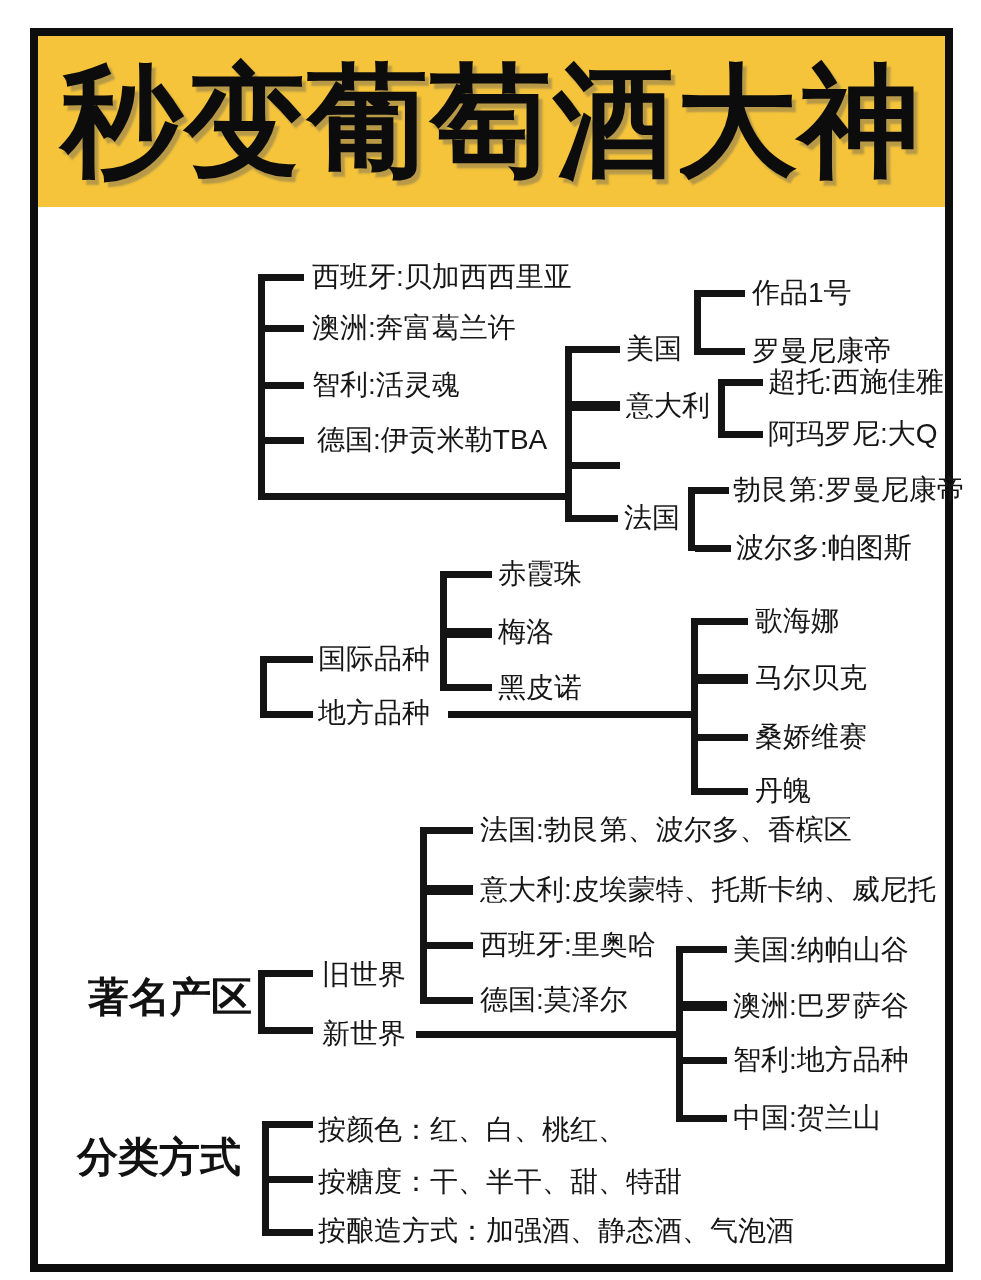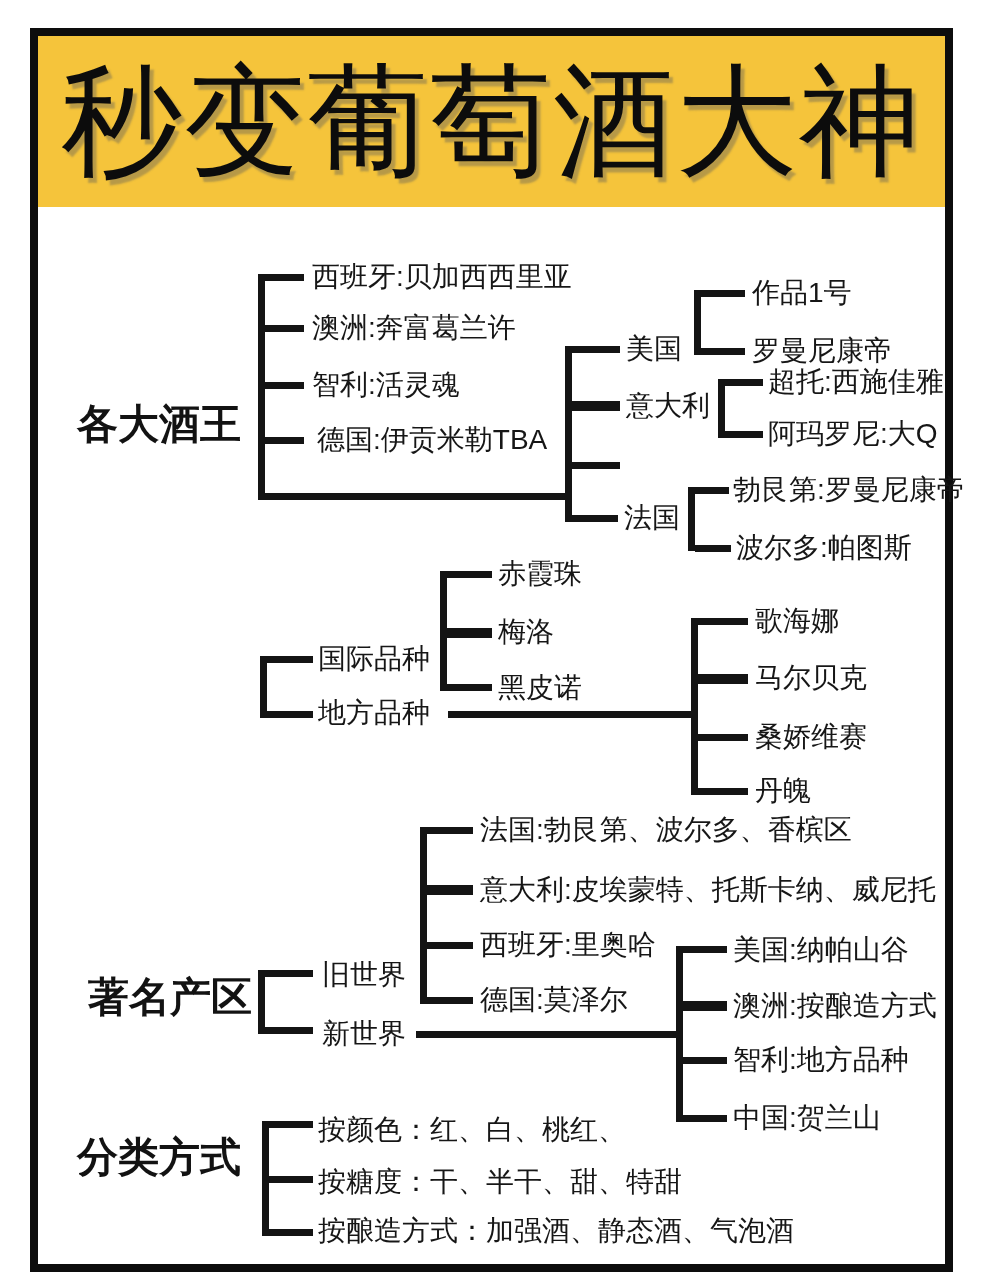--- a/index.html
+++ b/index.html
@@ -9,21 +9,21 @@
   }
   .frame{
     position:absolute;left:30px;top:28px;width:923px;height:1244px;
     border:8px solid #0d0d0d;box-sizing:border-box;background:#ffffff;
   }
   .banner{
     position:absolute;left:38px;top:36px;width:907px;height:171px;
     display:flex;align-items:center;justify-content:center;
   }
   .title{
-    font-size:121px;font-weight:400;letter-spacing:2px;color:#0c0c0c;
+    font-size:121px;font-weight:700;letter-spacing:2px;color:#0c0c0c;
     white-space:nowrap;line-height:1;
     text-shadow:4px 5px 2px rgba(90,90,90,0.40);
   }
   .sec{
     position:absolute;transform:translateY(-50%);font-size:41px;font-weight:700;
     white-space:nowrap;line-height:1;color:#121212;
   }
   .node{
     position:absolute;transform:translateY(-50%);font-size:28px;font-weight:500;
     white-space:nowrap;line-height:1;color:#161616;
@@ -35,21 +35,20 @@
 </head>
 <body>
 
 <div class="canvas">
   <div class="frame"></div>
 
   <div class="banner" id="banner" style="background: rgb(245, 196, 59);">
     <div class="title">秒变葡萄酒大神</div>
   </div>
 
-  <div class="sec" style="left:77px;top:424px">各大酒王</div>
 
   <i class="v" style="left:258px;top:274px;height:226px"></i>
   <i class="h" style="left:258px;top:274px;width:46px"></i>
   <i class="h" style="left:258px;top:325px;width:46px"></i>
   <i class="h" style="left:258px;top:382px;width:46px"></i>
   <i class="h" style="left:258px;top:437px;width:46px"></i>
   <i class="h" style="left:258px;top:493px;width:314px"></i>
 
   <div class="node" style="left:312px;top:277px">西班牙:贝加西西里亚</div>
   <div class="node" style="left:312px;top:328px">澳洲:奔富葛兰许</div>
@@ -130,21 +129,21 @@
   <div class="node" style="left:480px;top:945px">西班牙:里奥哈</div>
   <div class="node" style="left:480px;top:1000px">德国:莫泽尔</div>
 
   <i class="h" style="left:416px;top:1031px;width:264px"></i>
   <i class="v" style="left:676px;top:946px;height:176px"></i>
   <i class="h" style="left:683px;top:946px;width:44px"></i>
   <i class="h t10" style="left:683px;top:1001px;width:44px"></i>
   <i class="h" style="left:683px;top:1057px;width:44px"></i>
   <i class="h" style="left:683px;top:1115px;width:44px"></i>
   <div class="node" style="left:733px;top:950px">美国:纳帕山谷</div>
-  <div class="node" style="left:733px;top:1006px">澳洲:按酿造方式</div>
+  <div class="node" style="left:733px;top:1006px">澳洲:巴罗萨谷</div>
   <div class="node" style="left:733px;top:1060px">智利:地方品种</div>
   <div class="node" style="left:733px;top:1118px">中国:贺兰山</div>
 
   <div class="sec" style="left:77px;top:1157px">分类方式</div>
 
   <i class="v" style="left:262px;top:1121px;height:115px"></i>
   <i class="h" style="left:269px;top:1121px;width:44px"></i>
   <i class="h" style="left:269px;top:1176px;width:44px"></i>
   <i class="h" style="left:269px;top:1229px;width:44px"></i>
 

